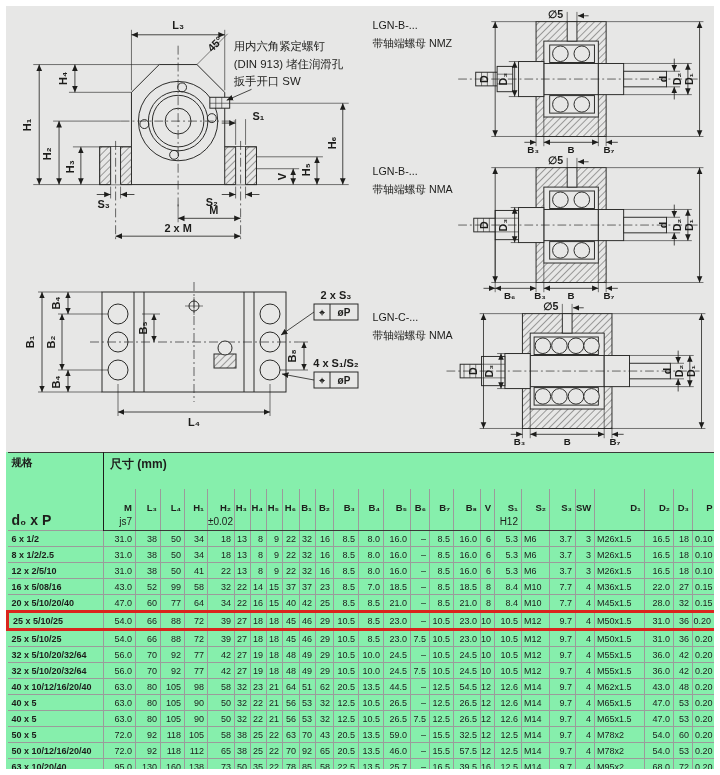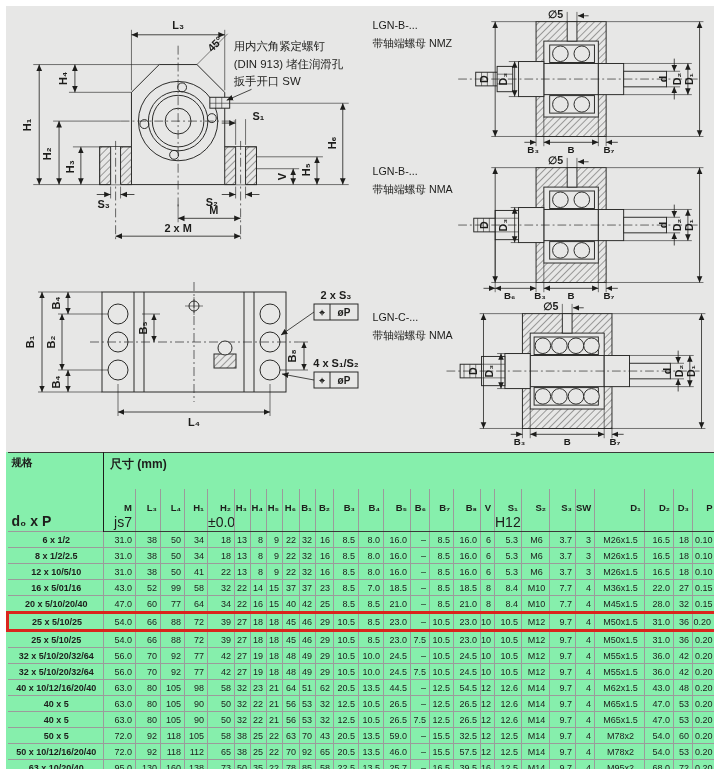--- a/index.html
+++ b/index.html
@@ -22,25 +22,25 @@
 
   table.tbl{position:absolute;left:0;top:446px;width:708px;border-collapse:collapse;table-layout:fixed;
     border-top:1px solid #3a3a38;border-bottom:2px solid #3a3a38;background:#86efac}
   .tbl th,.tbl td{white-space:nowrap;overflow:hidden}
   th.spec{position:relative;border-right:1px solid #1d1d1b;text-align:left;vertical-align:top;padding:3px 4px}
   .spec-top{font-weight:bold;font-size:10.5px}
   .spec-bottom{position:absolute;left:4px;bottom:2px;font-weight:bold;font-size:14px}
   th.dimhead{text-align:left;font-weight:bold;font-size:12px;vertical-align:top;padding:3px 6px;height:30px}
   th.colh{font-size:9.5px;font-weight:bold;text-align:right;vertical-align:bottom;padding:0 3px 1px 0;height:24px;border-left:1px solid #9b9b9b}
   th.colh.first{border-left:none}
-  tr.notes td{font-size:14px;text-align:right;padding:0 3px 1px 0;height:15px;border-left:1px solid #9b9b9b;border-bottom:1px solid #3a3a38}
+  tr.notes td{font-size:10px;text-align:right;padding:0 3px 1px 0;height:15px;border-left:1px solid #9b9b9b;border-bottom:1px solid #3a3a38}
   tr.notes td.first{border-left:none}
   tbody td{border-top:1px solid #9b9b9b;border-left:1px solid #9b9b9b;font-size:9px;text-align:right;height:15px;padding:0 3px 0 0}
-  tbody td.rlabel{border-left:none;text-align:center;font-weight:bold;padding:0 2px 0 4px}
-  tbody td.lft{text-align:center;padding:0 0 0 2px}
+  tbody td.rlabel{border-left:none;text-align:left;font-weight:bold;padding:0 2px 0 4px}
+  tbody td.lft{text-align:left;padding:0 0 0 2px}
   tr.hl td{border-top:3px solid #da251d;border-bottom:3px solid #da251d}
   tr.hl td:first-child{border-left:3px solid #da251d}
   tr.hl td:last-child{border-right:3px solid #da251d}
 </style>
 </head>
 <body>
 
 <svg width="0" height="0" aria-hidden="true">
   <defs>
     <pattern id="hx" width="5" height="5" patternUnits="userSpaceOnUse" patternTransform="rotate(45)">
@@ -554,21 +554,21 @@
           <td>5.3</td>
           <td class="lft">M6</td>
           <td>3.7</td>
           <td>3</td>
           <td class="lft">M26x1.5</td>
           <td>16.5</td>
           <td>18</td>
           <td>0.10</td>
         </tr>
         <tr>
-          <td class="rlabel">12 x 10/5/10</td>
+          <td class="rlabel">12 x 2/5/10</td>
           <td>31.0</td>
           <td>38</td>
           <td>50</td>
           <td>41</td>
           <td>22</td>
           <td>13</td>
           <td>8</td>
           <td>9</td>
           <td>22</td>
           <td>32</td>
@@ -583,21 +583,21 @@
           <td>5.3</td>
           <td class="lft">M6</td>
           <td>3.7</td>
           <td>3</td>
           <td class="lft">M26x1.5</td>
           <td>16.5</td>
           <td>18</td>
           <td>0.10</td>
         </tr>
         <tr>
-          <td class="rlabel">16 x 5/01/16</td>
+          <td class="rlabel">16 x 5/08/16</td>
           <td>43.0</td>
           <td>52</td>
           <td>99</td>
           <td>58</td>
           <td>32</td>
           <td>22</td>
           <td>14</td>
           <td>15</td>
           <td>37</td>
           <td>37</td>

